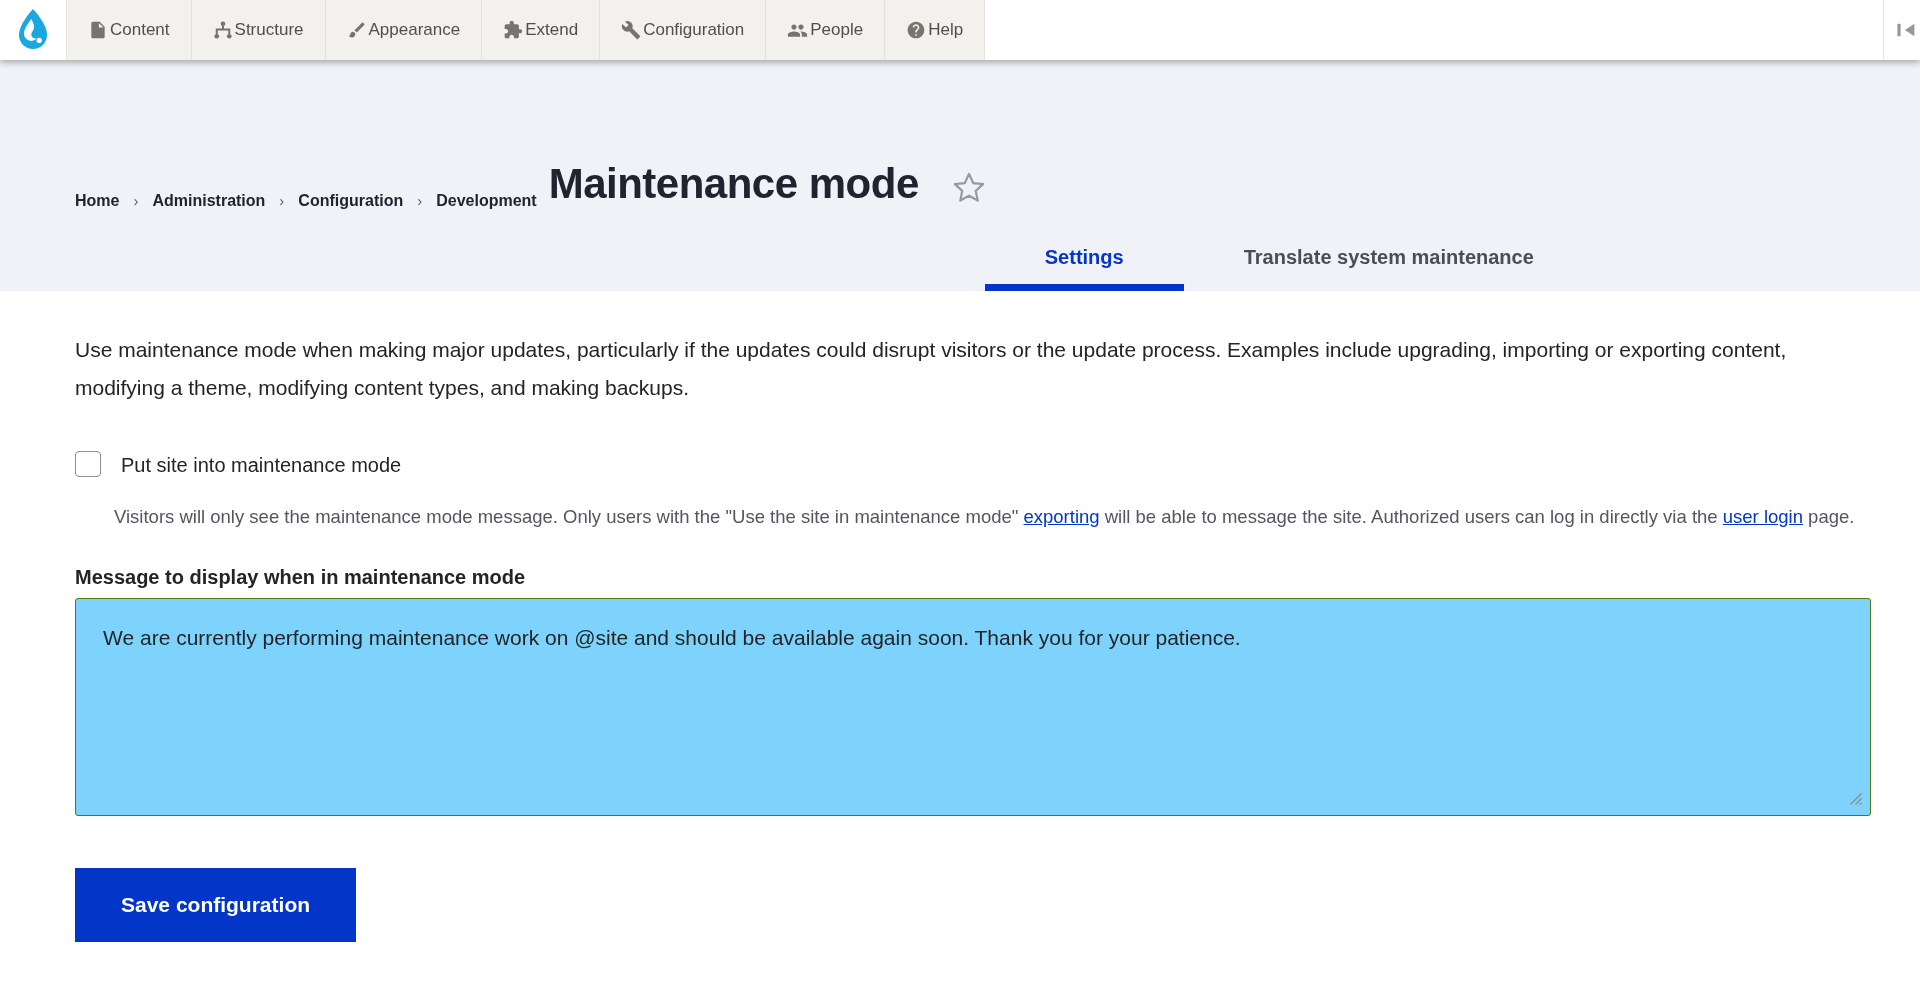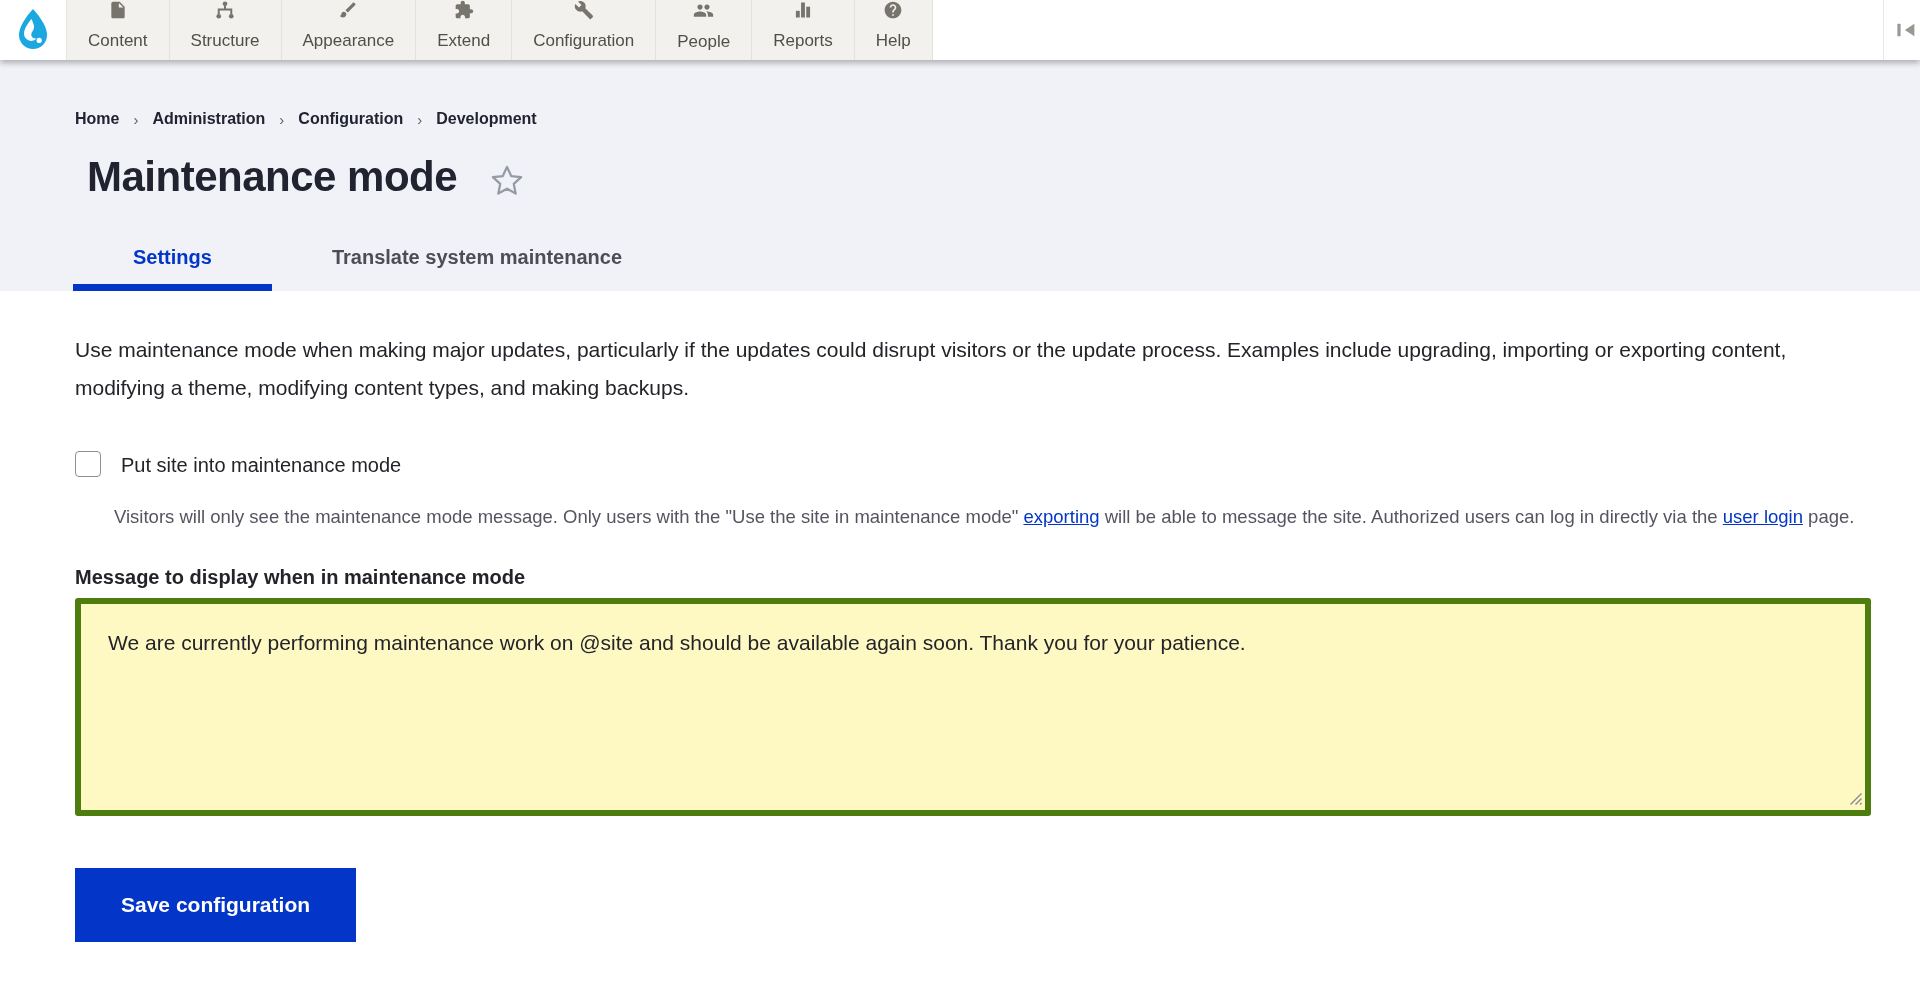--- a/index.html
+++ b/index.html
@@ -18,35 +18,35 @@
   
   .toolbar{
     height:60px;display:flex;align-items:stretch;background:#fff;
     box-shadow:0 3px 6px rgba(0,0,0,.28);position:relative;z-index:5;
   }
   .tb-logo{
     width:67px;display:flex;align-items:center;justify-content:center;
     background:#fff;border-right:1px solid #e6e4de;flex:0 0 auto;cursor:pointer;
   }
   .tb-item{
-    display:flex;align-items:center;gap:11px;padding:0 21px;
+    display:flex;align-items:center;gap:2px;padding:0 21px;
     background:var(--toolbar-item-bg);border:none;border-right:1px solid #e3e1da;
-    font-family:inherit;font-size:17px;color:#514f49;cursor:pointer;white-space:nowrap;flex-direction:column;
+    font-family:inherit;font-size:17px;color:#514f49;cursor:pointer;white-space:nowrap;
   }
   .tb-item svg{flex:0 0 auto;}
   .tb-spacer{flex:1;background:#fff;}
   .tb-toggle{
     width:37px;flex:0 0 auto;background:#fff;border:none;border-left:1px solid #e9e7e3;
     display:flex;align-items:center;overflow:hidden;cursor:pointer;padding:0 0 0 12px;
   }
 
   
   .page-header{
     height:231px;background:var(--header-bg);
-    padding:0 0 0 75px;display:flex;flex-direction:column;
+    padding:0 0 0 75px;display:flex;flex-direction:row;
   }
   .breadcrumb{margin-top:50px;display:flex;align-items:center;gap:14px;
     font-size:16px;font-weight:700;color:#222330;}
   .breadcrumb a{color:#222330;text-decoration:none;cursor:pointer;}
   .crumb-sep{color:#5b5d66;font-weight:400;font-size:15px;}
   .title-row{display:flex;align-items:center;gap:20px;margin-top:16px;}
   .page-title{margin:12px;font-size:42px;line-height:1;font-weight:700;color:#222330;letter-spacing:-.5px;}
   .star-btn{background:none;border:none;padding:0;margin-top:8px;cursor:pointer;line-height:0;}
   .tabs{margin-top:auto;display:flex;margin-left:-2px;}
   .tab{position:relative;padding:0 60px 22px;font-size:20px;font-weight:700;
@@ -62,23 +62,23 @@
   .checkbox{
     appearance:none;-webkit-appearance:none;width:26px;height:26px;margin:0;
     border:1px solid #8e929c;border-radius:4px;background:#fff;cursor:pointer;flex:0 0 auto;
   }
   .checkbox-label{font-size:20px;color:#232429;cursor:pointer;}
   .checkbox-desc{margin:26px 0 0 39px;width:1745px;font-size:18.5px;line-height:27px;color:#545560;}
   .checkbox-desc a{color:var(--accent);text-decoration:underline;cursor:pointer;}
   .field-label{margin:36px 0 0;font-size:20px;font-weight:700;color:#232429;}
   .textarea-wrap{position:relative;margin-top:9px;width:1796px;}
   .message-textarea{
-    display:block;width:100%;height:218px;border:6px solid #4d7c0f;border-radius:3px;
+    display:block;width:100%;height:218px;border:1px solid #4d7c0f;border-radius:3px;
     padding:24px 27px;font-family:inherit;font-size:21px;line-height:1.45;color:#232429;
-    resize:none;outline:none;background:#fef9c3;
+    resize:none;outline:none;background:#7dd3fc;
   }
   .resize-handle{position:absolute;right:7px;bottom:9px;line-height:0;cursor:nwse-resize;}
   .save-button{
     margin-top:52px;background:var(--accent);color:#fff;border:none;border-radius:0;
     font-family:inherit;font-size:21px;font-weight:700;padding:25px 46px;cursor:pointer;
   }
 </style>
 </head>
 <body>
 
@@ -131,28 +131,20 @@
     <span>Configuration</span>
   </button>
 
   <button class="tb-item">
     <svg width="21" height="21" viewBox="0 0 24 24" fill="#76746d">
       <path d="M16 11c1.66 0 2.99-1.34 2.99-3S17.66 5 16 5c-1.66 0-3 1.34-3 3s1.34 3 3 3zm-8 0c1.66 0 2.99-1.34 2.99-3S9.66 5 8 5C6.34 5 5 6.34 5 8s1.34 3 3 3zm0 2c-2.33 0-7 1.17-7 3.5V19h14v-2.5c0-2.33-4.67-3.5-7-3.5zm8 0c-.29 0-.62.02-.97.05 1.16.84 1.97 1.97 1.97 3.45V19h6v-2.5c0-2.33-4.67-3.5-7-3.5z"></path>
     </svg>
     <span>People</span>
   </button>
 
-  <button class="tb-item">
-    <svg width="20" height="20" viewBox="0 0 24 24" fill="#76746d">
-      <rect x="3.5" y="13" width="4.6" height="8"></rect>
-      <rect x="9.7" y="3" width="4.6" height="18"></rect>
-      <rect x="15.9" y="8" width="4.6" height="13"></rect>
-    </svg>
-    <span>Reports</span>
-  </button>
 
   <button class="tb-item">
     <svg width="20" height="20" viewBox="0 0 24 24" fill="#76746d">
       <path d="M12 2C6.48 2 2 6.48 2 12s4.48 10 10 10 10-4.48 10-10S17.52 2 12 2zm1 17h-2v-2h2v2zm2.07-7.75l-.9.92C13.45 12.9 13 13.5 13 15h-2v-.5c0-1.1.45-2.1 1.17-2.83l1.24-1.26c.37-.36.59-.86.59-1.41 0-1.1-.9-2-2-2s-2 .9-2 2H8c0-2.21 1.79-4 4-4s4 1.79 4 4c0 .88-.36 1.68-.93 2.25z"></path>
     </svg>
     <span>Help</span>
   </button>
 
   <div class="tb-spacer"></div>
 

